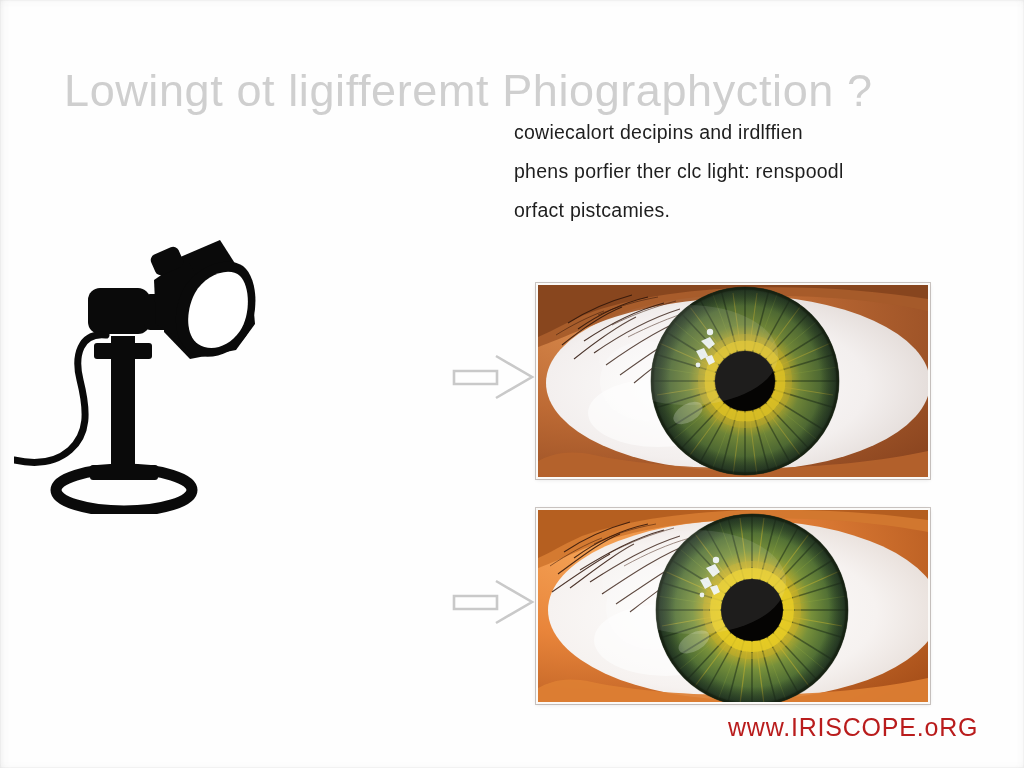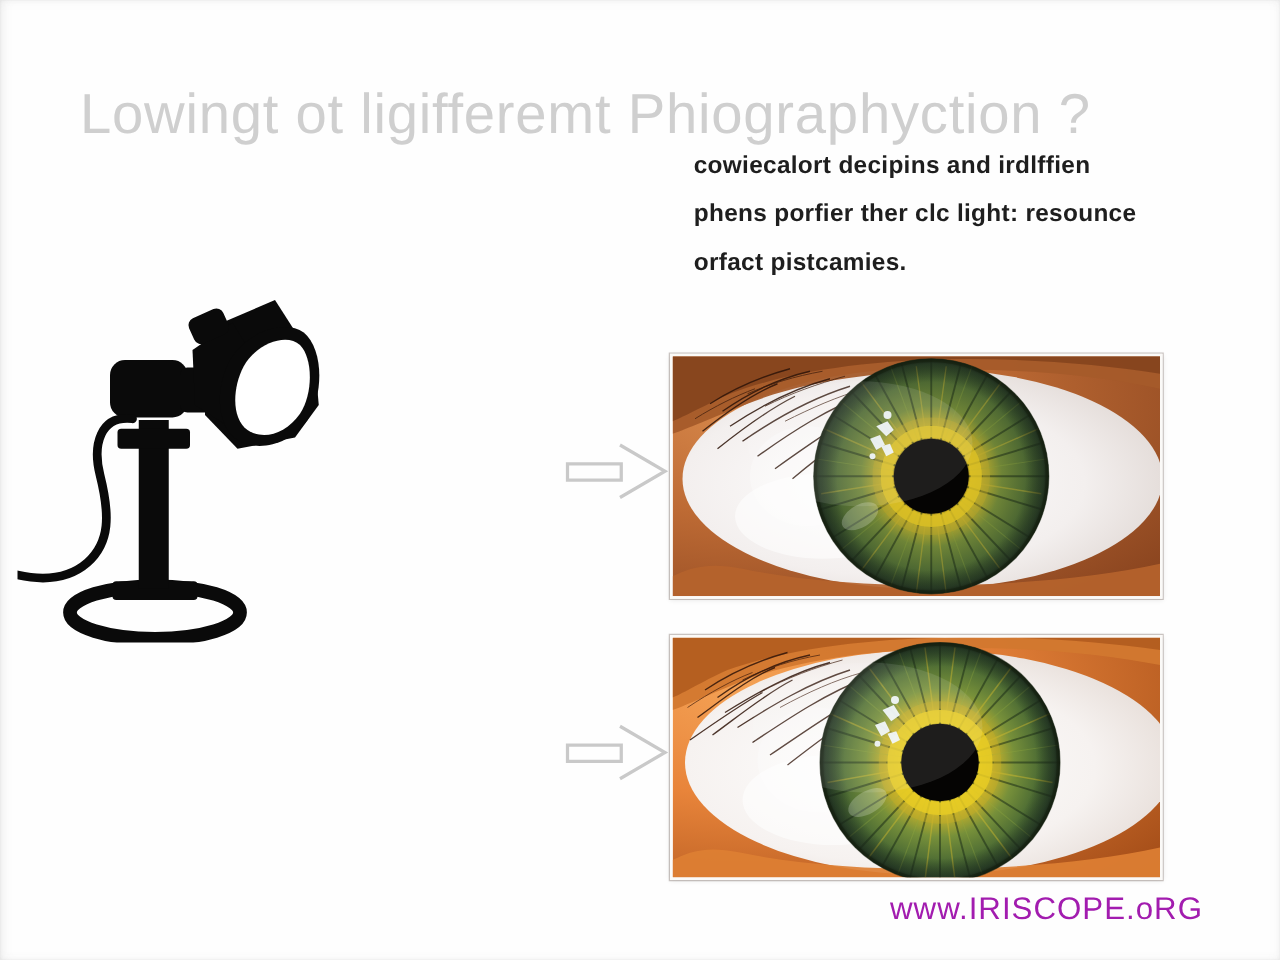--- a/index.html
+++ b/index.html
@@ -50,39 +50,38 @@
 
   
   .para {
     position: absolute;
     color: #1e1e1e;
     font-size: 19.5px;
     line-height: 39px;
     letter-spacing: 0.25px;
   }
   #para-top {
-    left: 555px;
+    left: 514px;
     top: 113px;
     width: 420px;
-    font-weight: bold;
   }
   #para-bottom {
     left: 86px;
     top: 537px;
     width: 350px;
   }
 
   
   #footer {
     position: absolute;
-    left: 712px;
+    left: 728px;
     top: 713px;
     font-size: 25px;
     letter-spacing: 0.8px;
-    color: #a21caf;
+    color: #b91c1c;
     font-weight: 400;
   }
 
   
   #lamp {
     position: absolute;
     left: 14px;
     top: 228px;
     width: 250px;
     height: 286px;
@@ -146,21 +145,21 @@
         <rect x="138" y="22" width="30" height="22" rx="6" transform="rotate(-24 153 33)"></rect>
 
         <path d="M92 107 C66 104 60 128 66 152 C74 184 74 206 56 222
                  C40 236 18 236 0 232" fill="none" stroke="#0a0a0a" stroke-width="7" stroke-linecap="round"></path>
       </g>
     </svg>
   </div>
 
   <div class="para" id="para-top">
     <div>cowiecalort decipins and irdlffien</div>
-    <div>phens porfier ther clc light: resounce</div>
+    <div>phens porfier ther clc light: renspoodl</div>
     <div>orfact pistcamies.</div>
   </div>
 
 
   <div class="arrow" id="arrow-top">
     <svg viewBox="0 0 86 50" class="eye-svg" aria-hidden="true">
       <g fill="none" stroke="#c9c9c9" stroke-width="2.6" stroke-linejoin="miter" stroke-linecap="butt">
         <path d="M4 19 L47 19 L47 32 L4 32 Z"></path>
         <path d="M46 4 L82 25 L46 46"></path>
       </g>

